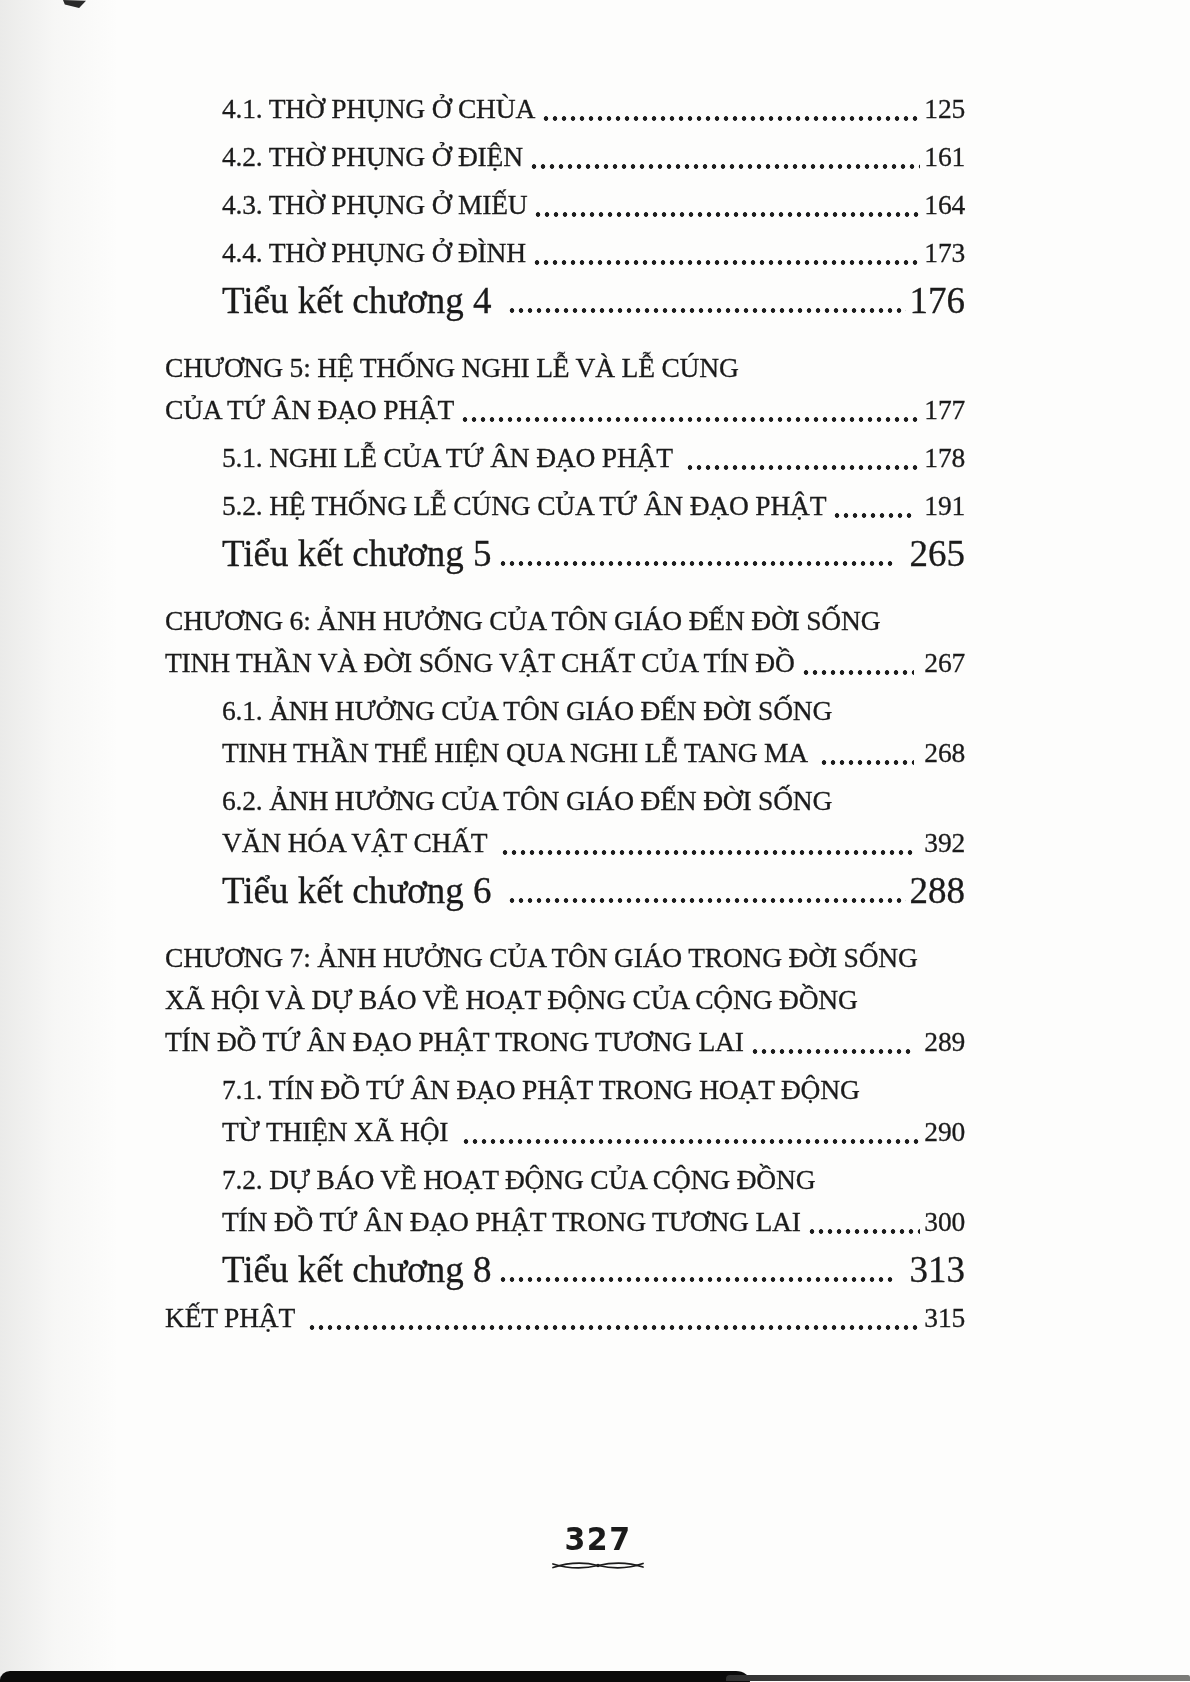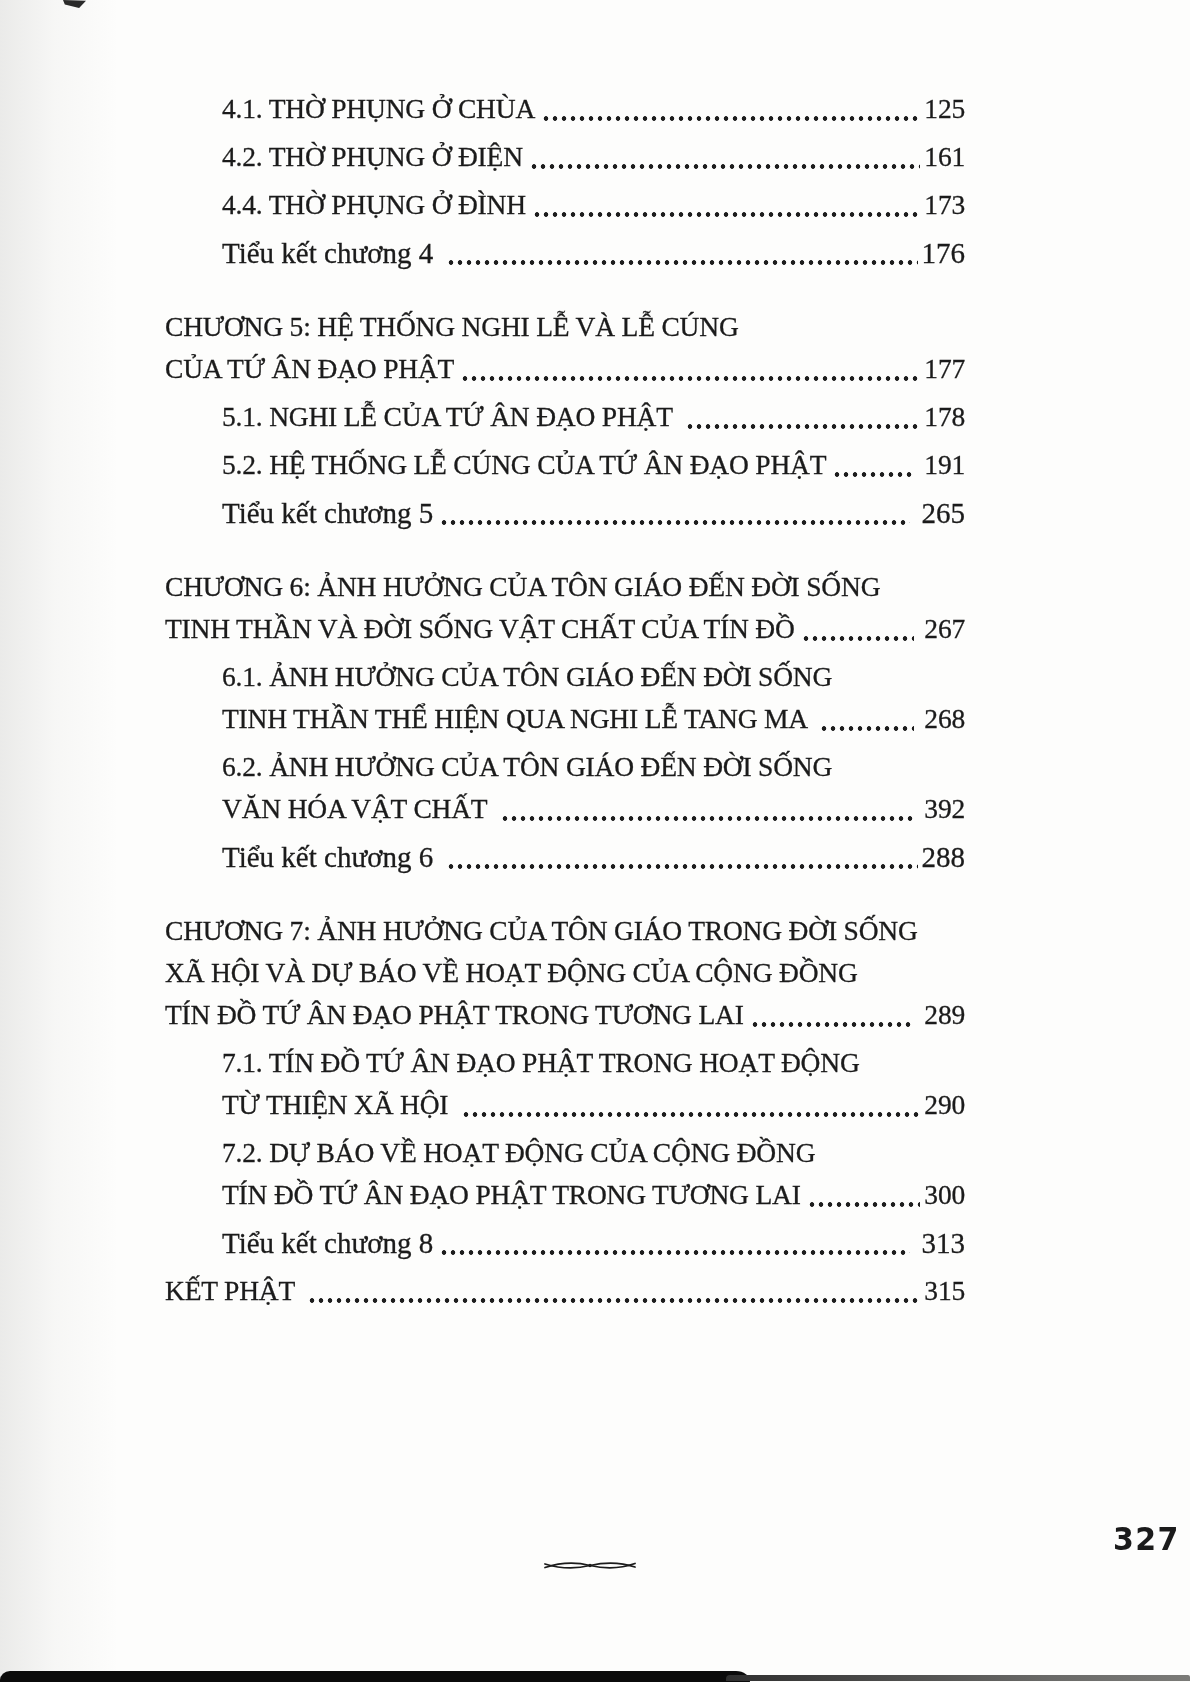--- a/index.html
+++ b/index.html
@@ -40,54 +40,54 @@
   }
 
   .toc {
     position: absolute;
     left: 165px;
     top: 88px;
     width: 800px;
   }
 
   .entry { margin-bottom: 6px; }
-  .entry.gap { margin-top: 32px; }
+  .entry.gap { margin-top: 25px; }
   .entry.indent-1 { padding-left: 57px; }
 
   .line {
     display: flex;
     align-items: flex-end;
     line-height: 42px;
     font-size: 27.5px;
     letter-spacing: -0.2px;
     -webkit-text-stroke: 0.3px currentColor;
     white-space: pre;
   }
-  .entry.mixed .line { font-size: 29px; letter-spacing: 0; }
+  .entry.mixed .line { font-size: 37px; letter-spacing: 0; }
 
   .text { flex: 0 1 auto; }
 
   .dots {
     flex: 1 1 auto;
     min-width: 14px;
     height: 9px;
     align-self: flex-end;
     margin: 0 4px 7px 7px;
     background-image: radial-gradient(circle at 4px 4.5px, #1d1d1d 2.0px, rgba(0,0,0,0) 2.6px);
     background-size: 9px 9px;
     background-repeat: repeat-x;
     background-position: left center;
   }
 
   .pagenum { flex: 0 0 auto; font-family: Liberation Serif, serif; }
 
   .footer {
     position: absolute;
-    left: 0; top: 1522px; width: 1180px;
-    text-align: right;
+    left: 8px; top: 1522px; width: 1180px;
+    text-align: center;
   }
   .footer-num {
     font-family: "DejaVu Sans", "Liberation Sans", sans-serif;
     font-weight: 700;
     font-size: 30px;
     letter-spacing: 1.5px;
     line-height: 34px;
     display: inline-block;
     transform: scaleY(1.08);
   }
@@ -98,20 +98,23 @@
 
 <div class="left-shade"></div>
 <div class="speck"></div>
 
 <div class="toc" id="toc-list">
     <div class="entry indent-1">
       <div class="line"><span class="text">4.1. THỜ PHỤNG Ở CHÙA</span><span class="dots"></span><span class="pagenum">125</span></div>
     </div>
     <div class="entry indent-1">
       <div class="line"><span class="text">4.2. THỜ PHỤNG Ở ĐIỆN</span><span class="dots"></span><span class="pagenum">161</span></div>
+    </div>
+    <div class="entry indent-1">
+      <div class="line"><span class="text">4.3. THỜ PHỤNG Ở MIẾU</span><span class="dots"></span><span class="pagenum">164</span></div>
     </div>
     <div class="entry indent-1">
       <div class="line"><span class="text">4.4. THỜ PHỤNG Ở ĐÌNH</span><span class="dots"></span><span class="pagenum">173</span></div>
     </div>
     <div class="entry indent-1 mixed">
       <div class="line"><span class="text">Tiểu kết chương 4 </span><span class="dots"></span><span class="pagenum">176</span></div>
     </div>
     <div class="entry indent-0 gap">
       <div class="line"><span class="text">CHƯƠNG 5: HỆ THỐNG NGHI LỄ VÀ LỄ CÚNG</span></div>
       <div class="line"><span class="text">CỦA TỨ ÂN ĐẠO PHẬT</span><span class="dots"></span><span class="pagenum">177</span></div>

